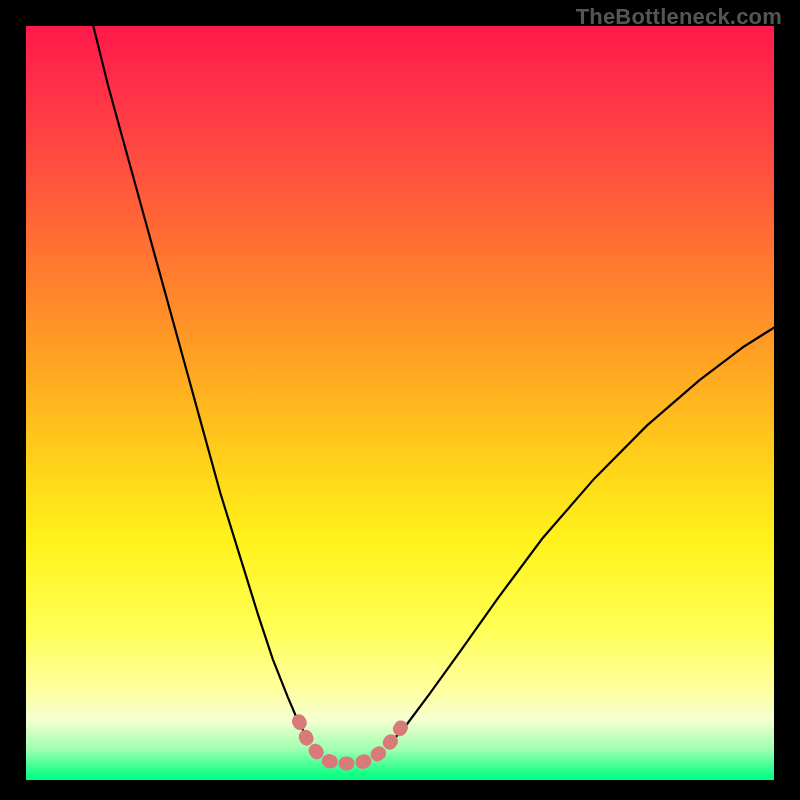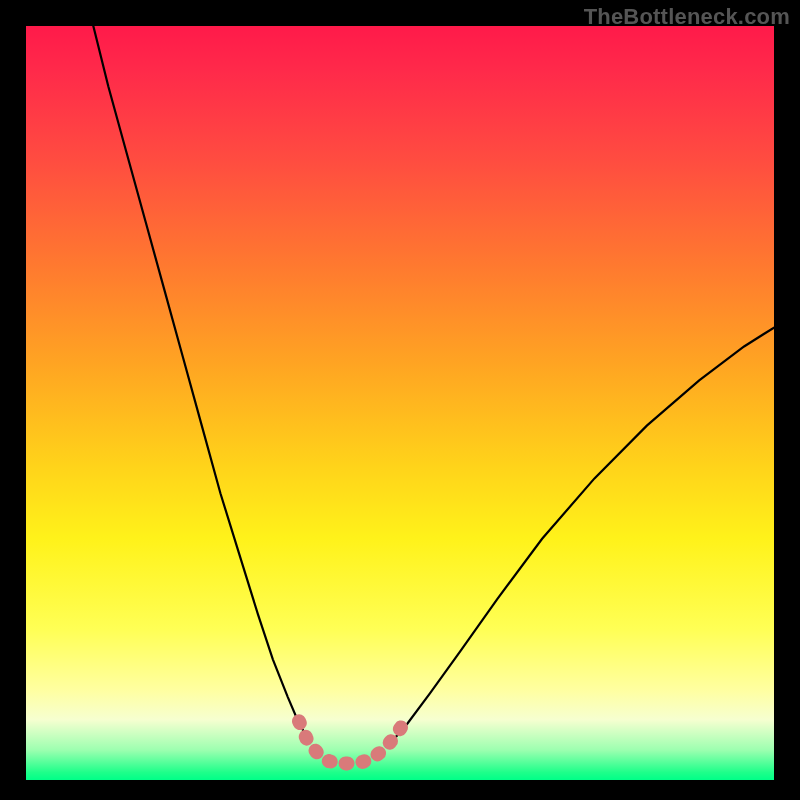--- a/index.html
+++ b/index.html
@@ -44,21 +44,21 @@
     position: absolute;
     left: 0;
     top: 0;
     width: 748px;
     height: 754px;
     display: block;
   }
   .branding {
     position: absolute;
     top: 4px;
-    right: 10px;
+    right: 18px;
     color: #555;
     font-size: 22px;
     font-weight: 600;
     letter-spacing: 0.2px;
     user-select: none;
   }
 </style>
 </head>
 <body>
 

